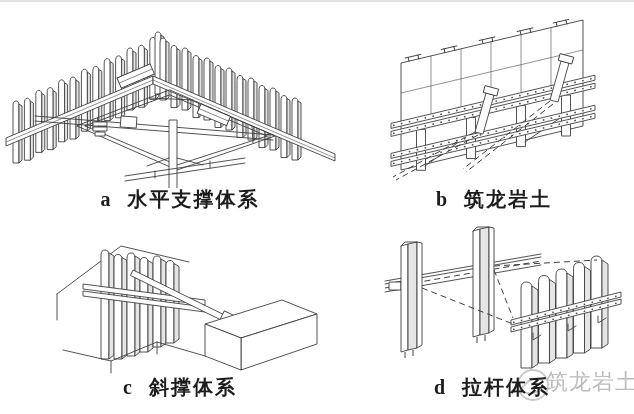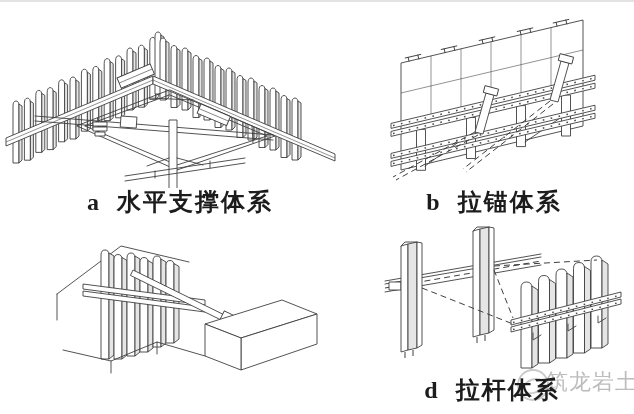--- a/index.html
+++ b/index.html
@@ -1,20 +1,20 @@
 <!DOCTYPE html>
 <html><head>
 <meta charset="utf-8">
 <style>
   html,body{margin:0;padding:0;background:#fff;}
   #canvas{position:relative;width:634px;height:414px;background:#ffffff;overflow:hidden;
           font-family:"Liberation Serif","DejaVu Serif",serif;}
   .topline{position:absolute;left:0;top:0;width:100%;height:2px;background:#e3e3e3;}
   .fig{position:absolute;}
-  .cap{position:absolute;font-size:24px;font-weight:600;color:#1c1c1c;text-align:center;
+  .cap{position:absolute;font-size:20px;font-weight:600;color:#1c1c1c;text-align:center;
        letter-spacing:2px;word-spacing:8px;white-space:nowrap;z-index:3;}
   .wm{position:absolute;z-index:1;}
   .wmtext{position:absolute;left:546px;top:367px;font-size:22px;color:#bcbcbc;
           letter-spacing:1px;white-space:nowrap;z-index:1;}
   svg{display:block;}
   svg .ln{stroke:#3f3f3f;stroke-width:.9;fill:none;stroke-linejoin:round;stroke-linecap:round;}
   svg .fw{stroke:#3f3f3f;stroke-width:.9;fill:#ffffff;stroke-linejoin:round;}
   svg .fg{stroke:#3f3f3f;stroke-width:.9;fill:#e5e5e5;stroke-linejoin:round;}
   svg .thin{stroke:#4a4a4a;stroke-width:.6;fill:none;}
   svg .dsh{stroke:#3f3f3f;stroke-width:1;fill:none;stroke-dasharray:6 4;}
@@ -238,21 +238,22 @@
       <path class="riv" d="M130,102.5 L236,75.5 M130,109.5 L236,82.5"></path>
       <path class="ln" d="M150,113 v7 l8,-5 M185,104 v7 l8,-5 M215,96 v7 l8,-5"></path>
 
       <path class="dsh" d="M39,68 L130,104"></path>
       <path class="dsh" d="M111,50 L130,98"></path>
       <path class="dsh" d="M111,46 L214,40"></path>
     </svg>
   </div>
 
   <div class="cap" style="left:75px;top:186px;width:210px;">a 水平支撑体系</div>
-  <div class="cap" style="left:404px;top:186px;width:180px;">b 拉锚体系</div>
+  <div class="cap" style="left:404px;top:186px;width:180px;">b 筑龙岩土</div>
+  <div class="cap" style="left:75px;top:374px;width:210px;">c 斜撑体系</div>
   <div class="cap" style="left:402px;top:374px;width:180px;text-align:center;">d 拉杆体系</div>
 
   <div class="wm" style="left:512px;top:364px;">
     <svg width="42" height="42" viewBox="0 0 42 42">
       <circle class="wmln" cx="21" cy="21" r="15"></circle>
       <path class="wmln" d="M10,24 Q18,12 30,16 M14,29 Q24,31 30,23"></path>
     </svg>
   </div>
   <div class="wmtext">筑龙岩土</div>
 </div>

